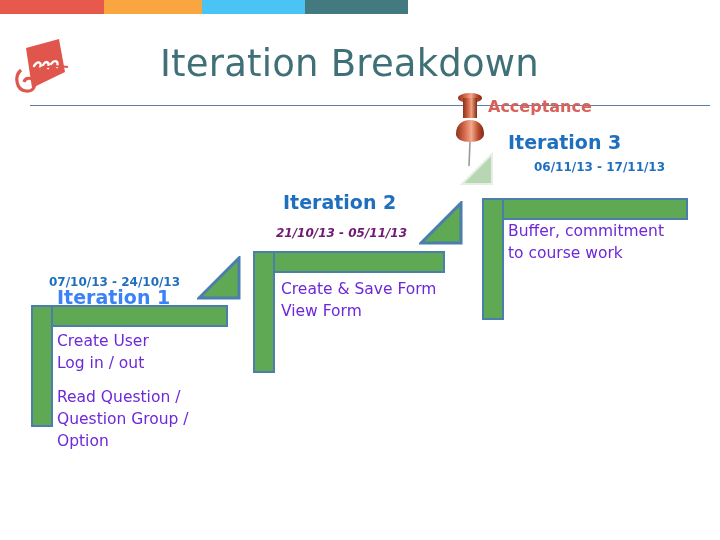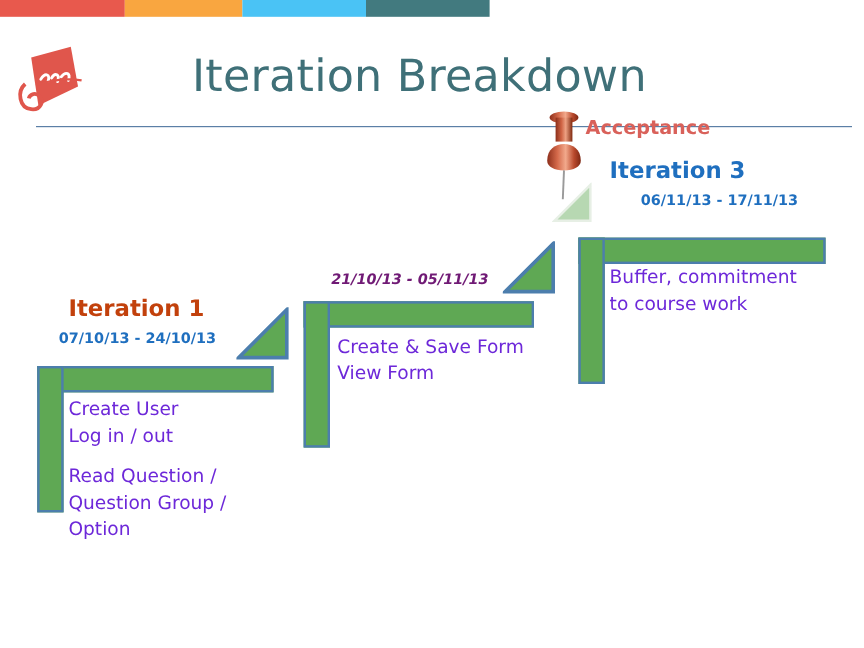--- a/index.html
+++ b/index.html
@@ -133,37 +133,38 @@
       <rect x="15" y="10" width="14" height="20" fill="url(#pinbody)"></rect>
       <path d="M8 46 C8 36 15 32 22 32 C29 32 36 36 36 46 C36 51 30 54 22 54 C14 54 8 51 8 46 Z" fill="url(#pinhead)"></path>
       <path d="M22 54 L21 78" stroke="#9a9a9a" stroke-width="1.6" fill="none"></path>
     </svg>
   </div>
 
   <div class="acceptance" style="color: rgb(217, 97, 90);">Acceptance</div>
   <div class="it3-title" style="color: rgb(31, 111, 191);">Iteration 3</div>
   <div class="it3-dates" style="color: rgb(31, 111, 191);">06/11/13  - 17/11/13</div>
 
-  <div class="it-title" id="it1-title" style="color: #c2410c;">Iteration 1</div>
+  <div class="it-title" id="it1-title" style="color: #3b82f6; margin-top: 40px;">Iteration 1</div>
   <div class="it-dates" id="it1-dates" style="color: rgb(31, 111, 191);">07/10/13 - 24/10/13</div>
   <div class="tri" id="it1-tri">
     <svg width="44" height="44" viewBox="0 0 44 44" xmlns="http://www.w3.org/2000/svg">
       <path d="M42 2 L42 42 L2 42 Z" fill="#5fa854" stroke="#4c7ead" stroke-width="3"></path>
     </svg>
   </div>
   <div class="hbar" id="it1-hbar" style="background: rgb(95, 168, 84); border-color: rgb(76, 126, 173);"></div>
   <div class="vbar" id="it1-vbar" style="background: rgb(95, 168, 84); border-color: rgb(76, 126, 173);"></div>
   <div class="items" id="it1-items">
     <p>Create User</p>
     <p>Log in / out</p>
     <p class="gap">Read Question /</p>
     <p>Question Group /</p>
     <p>Option</p>
   </div>
 
+  <div class="it-title" id="it2-title" style="color: rgb(31, 111, 191);">Iteration 2</div>
   <div class="it-dates" id="it2-dates" style="color: #701a75; font-style: italic;">21/10/13  - 05/11/13</div>
   <div class="tri" id="it2-tri">
     <svg width="44" height="44" viewBox="0 0 44 44" xmlns="http://www.w3.org/2000/svg">
       <path d="M42 2 L42 42 L2 42 Z" fill="#5fa854" stroke="#4c7ead" stroke-width="3"></path>
     </svg>
   </div>
   <div class="hbar" id="it2-hbar" style="background: rgb(95, 168, 84); border-color: rgb(76, 126, 173);"></div>
   <div class="vbar" id="it2-vbar" style="background: rgb(95, 168, 84); border-color: rgb(76, 126, 173);"></div>
   <div class="items" id="it2-items">
     <p>Create &amp; Save Form</p>

